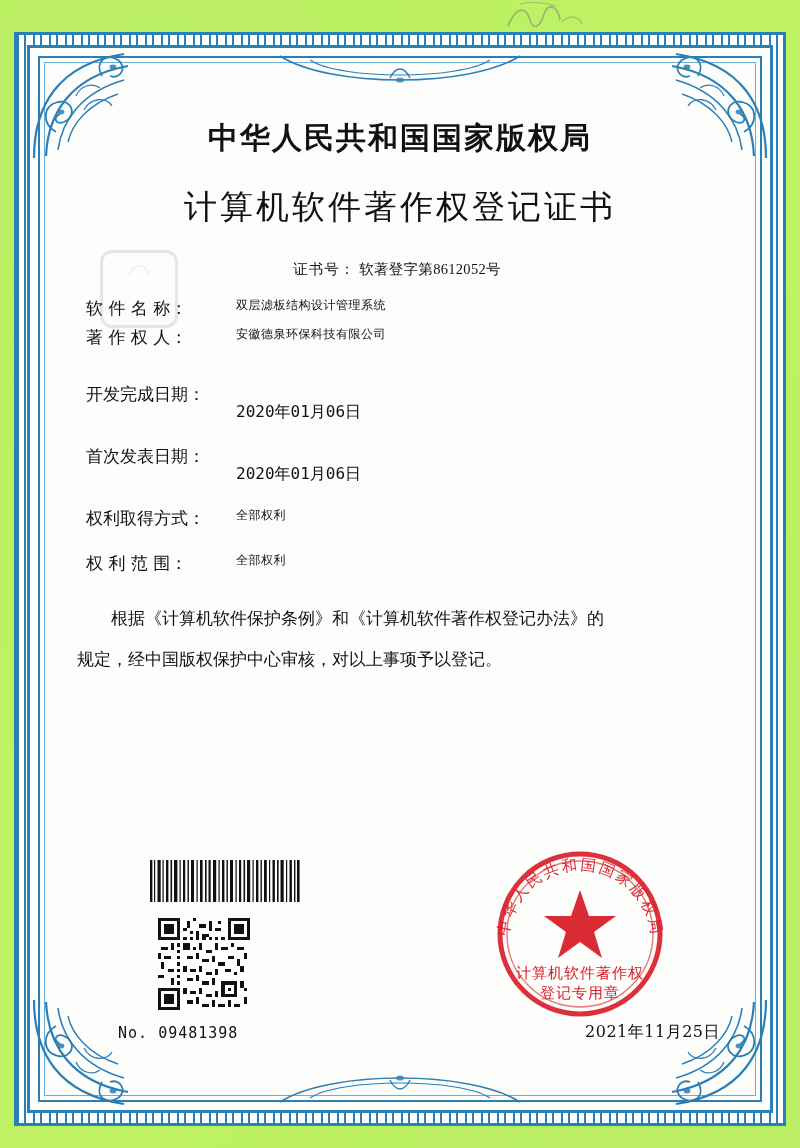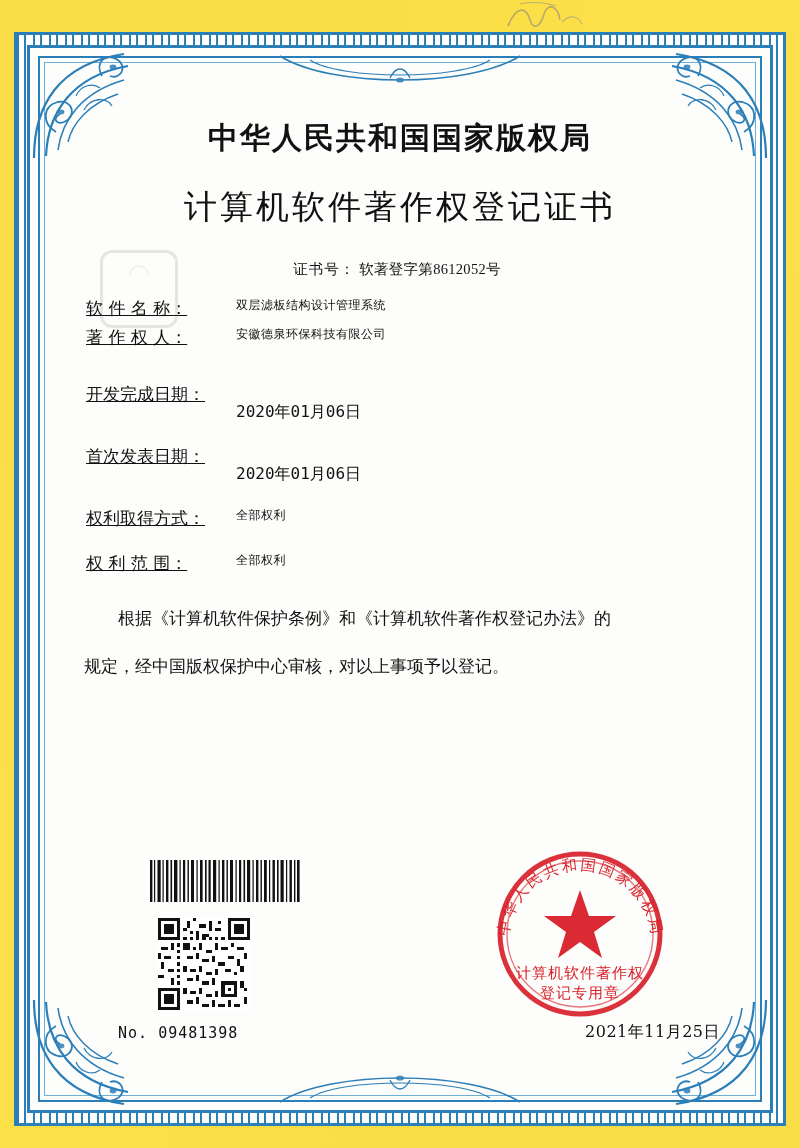--- a/index.html
+++ b/index.html
@@ -12,21 +12,21 @@
     height: 1148px;
     position: relative;
     font-family: "Liberation Serif", serif;
     overflow: hidden;
   }
 
   
   .page {
     position: absolute;
     inset: 0;
-    background: #fde047;
+    background: #bef264;
   }
   .scan-noise {
     position: absolute;
     inset: 0;
     background:
       radial-gradient(ellipse at 20% 12%, rgba(0,0,0,0.015), rgba(0,0,0,0) 55%),
       radial-gradient(ellipse at 85% 90%, rgba(0,0,0,0.02), rgba(0,0,0,0) 60%);
     pointer-events: none;
   }
 
@@ -168,21 +168,20 @@
     align-items: flex-start;
     margin-bottom: 22px;
   }
   .field-row.tight { margin-bottom: 6px; }
   .field-label {
     width: 150px;
     flex: 0 0 150px;
     font-size: 17px;
     color: #111;
     font-family: "DejaVu Serif", "Liberation Serif", serif;
-    text-decoration: underline;
   }
   .field-label.sp0 { letter-spacing: 0px; }
   .field-value {
     font-size: 12px;
     color: #111;
     font-family: Liberation Sans, sans-serif;
     letter-spacing: .5px;
   }
   .field-value.mono {
     font-family: "DejaVu Sans Mono", "Liberation Mono", monospace;
@@ -199,21 +198,21 @@
     margin-bottom: 22px;
   }
 
   .statement {
     margin-top: 26px;
     font-size: 17px;
     line-height: 2.0;
     color: #111;
     font-family: "DejaVu Serif", "Liberation Serif", serif;
   }
-  .statement p { margin: 14px; }
+  .statement p { margin: 7px; }
   .statement .indent { text-indent: 34px; }
 
   
   .barcode {
     position: absolute;
     left: 80px;
     top: 760px;
     width: 150px;
     height: 42px;
   }

